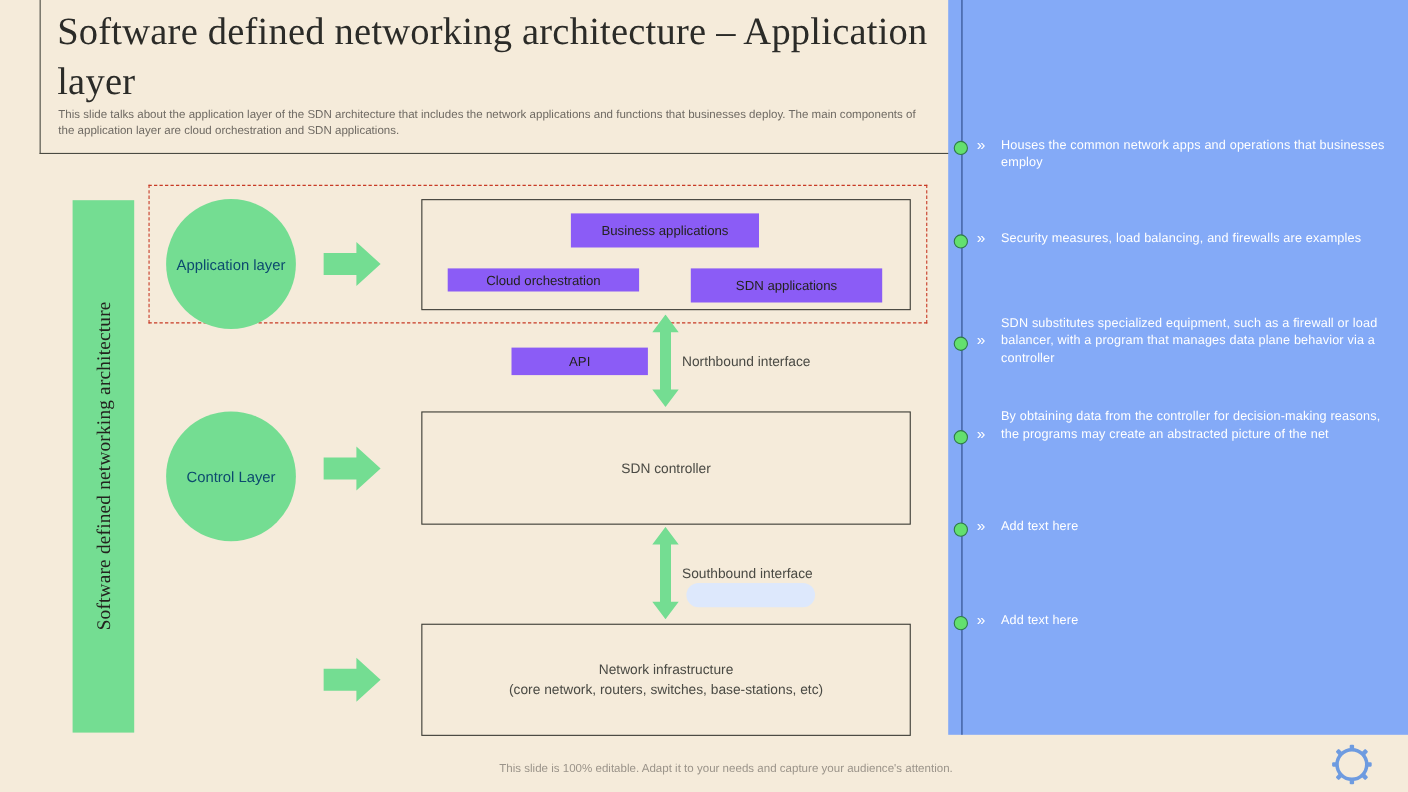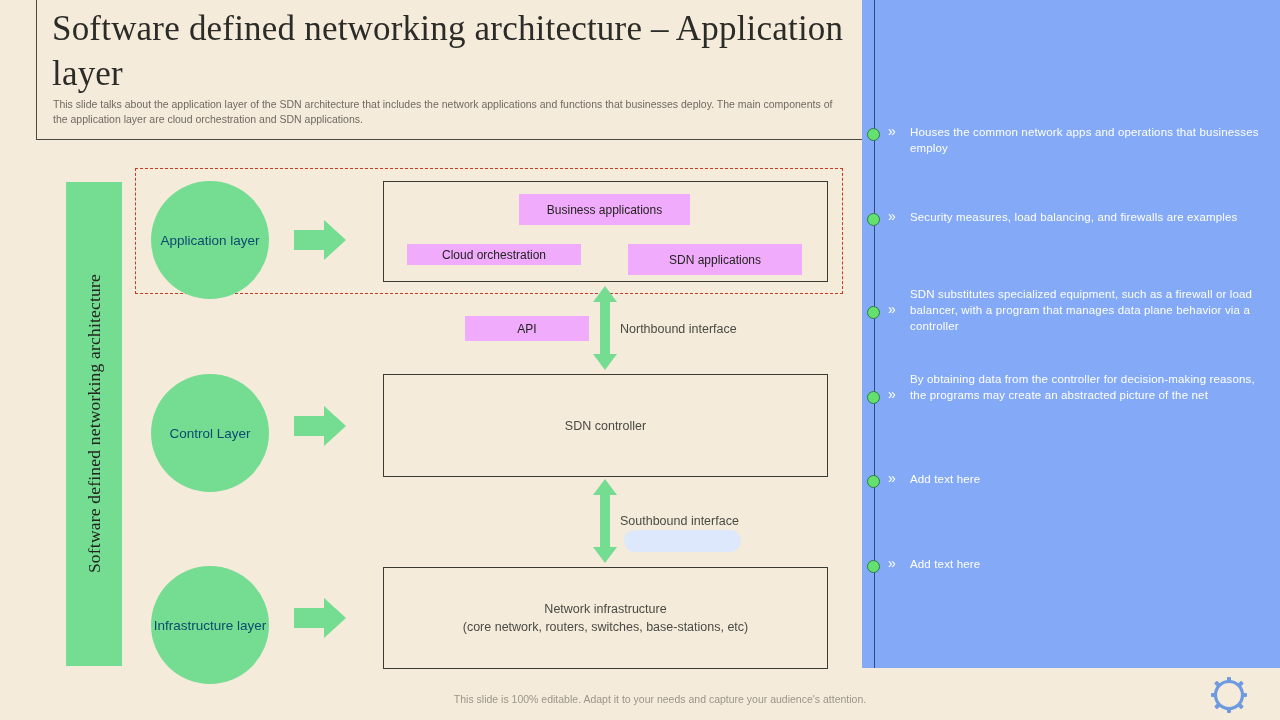--- a/index.html
+++ b/index.html
@@ -70,21 +70,21 @@
   .lbox-app{left:383px;top:181px;width:445px;height:101px;}
   .lbox-ctl{left:383px;top:374px;width:445px;height:103px;padding-left:16px;}
   .lbox-inf{left:383px;top:567px;width:445px;height:102px;}
   .lbox-center{
     position:absolute;inset:0;display:flex;align-items:center;justify-content:center;
     text-align:center;font-size:12.5px;line-height:18px;color:#4a4a44;
   }
 
   
   .chip{
-    position:absolute;background:#f0abfc;
+    position:absolute;background:#8b5cf6;
     display:flex;align-items:center;justify-content:center;
     font-size:12px;color:#23231f;text-align:center;
   }
   .chip-biz{left:519px;top:194px;width:171px;height:31px;}
   .chip-cloud{left:407px;top:244px;width:174px;height:21px;}
   .chip-sdn{left:628px;top:244px;width:174px;height:31px;}
   .chip-api{left:465px;top:316px;width:124px;height:25px;}
 
   
   .arrow-v{position:absolute;width:26px;}
@@ -145,21 +145,20 @@
 
   <div class="vbar"></div>
   <div class="vbar-text">
     <span>Software defined networking architecture</span>
   </div>
 
   <div class="dashed-box"></div>
 
   <div class="circle c-app">Application layer</div>
   <div class="circle c-ctl">Control Layer</div>
-  <div class="circle c-inf">Infrastructure layer</div>
 
   <div class="arrow-r" style="left:294px;top:216px;">
     <svg viewBox="0 0 64 48" width="64" height="48">
         <polygon points="0,14 30,14 30,4 52,24 30,44 30,34 0,34" fill="#74DD92"></polygon>
       </svg>
   </div>
   <div class="arrow-r" style="left:294px;top:402px;">
     <svg viewBox="0 0 64 48" width="64" height="48">
         <polygon points="0,14 30,14 30,4 52,24 30,44 30,34 0,34" fill="#74DD92"></polygon>
       </svg>

